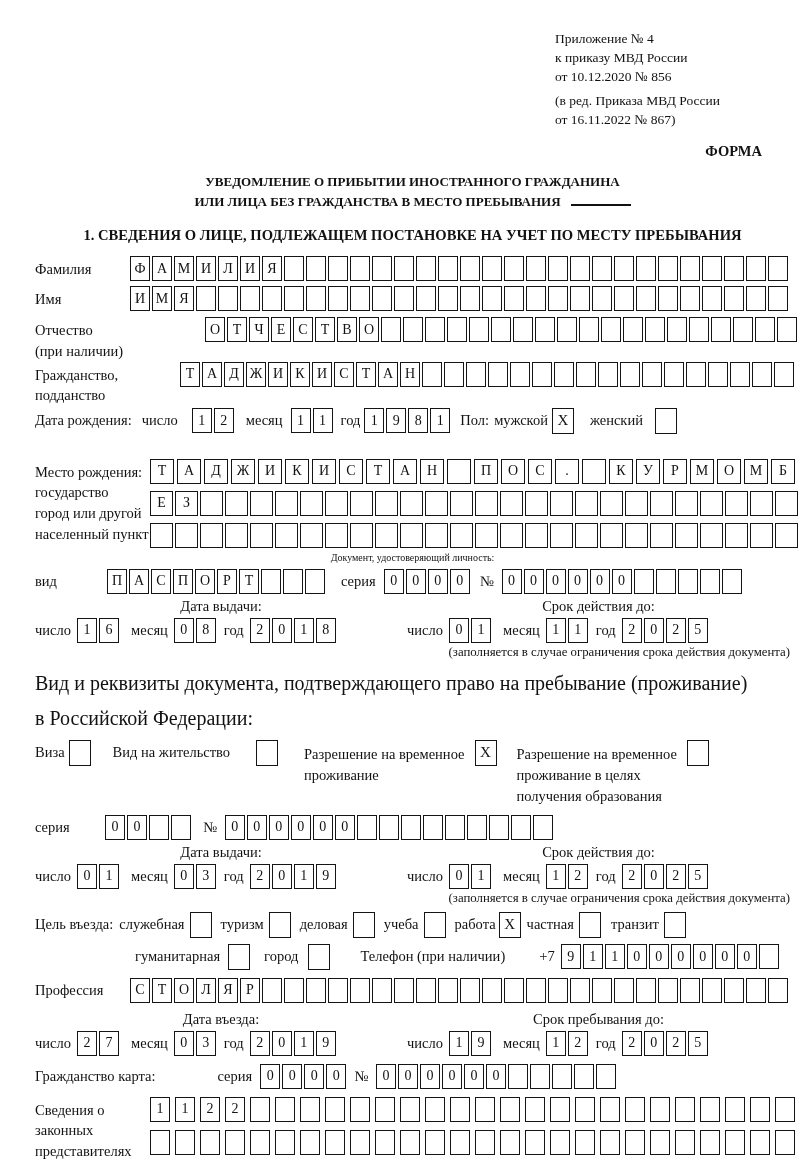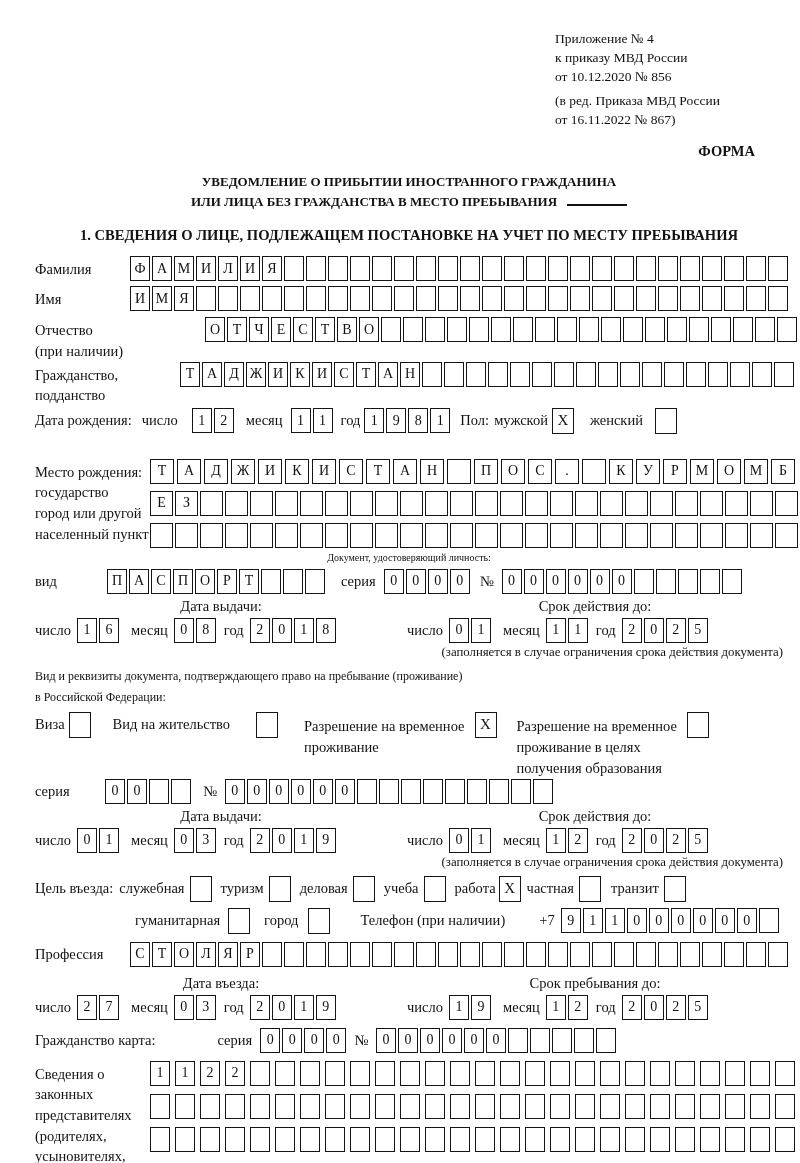--- a/index.html
+++ b/index.html
@@ -2,21 +2,21 @@
 <html><head>
 <meta charset="utf-8">
 <style>
   * { box-sizing: border-box; margin: 0; padding: 0; }
   html, body { background: #ffffff; }
   .page {
     width: 800px; height: 1163px;
     background: #ffffff;
     color: #121212;
     font-family: "Liberation Serif", "DejaVu Serif", serif;
-    padding: 30px 17px 10px 35px;
+    padding: 30px 10px 10px 35px;
     position: relative;
     overflow: hidden;
   }
   
   .hdr-block { margin-left: 520px; font-size: 13.5px; line-height: 1.4; }
   .hdr-block .rev { margin-top: 5px; }
   .forma { text-align: right; padding-right: 28px; font-weight: bold; font-size: 14.5px; margin-top: 14px; }
   .title { text-align: center; font-weight: bold; font-size: 13px; line-height: 1.5; margin-top: 12px; }
   .blank-line { display: inline-block; width: 60px; height: 14px; border-bottom: 2px solid #121212; margin-left: 10px; }
   .sec { font-weight: bold; font-size: 14.6px; margin-top: 16px; margin-bottom: 12px; text-align: center; }
@@ -39,23 +39,23 @@
   .dates { display: flex; margin-bottom: 2px; }
   .dcol-l { width: 372px; flex: none; }
   .dcol-r { flex: 1; }
   .dhead { text-align: center; font-size: 14.5px; margin-bottom: 3px; }
   .dgroup { display: flex; align-items: center; font-size: 14.5px; }
   .dlab { margin-right: 6px; }
   .mlM { margin-left: 12px; }
   .mlY { margin-left: 8px; }
   .note { font-size: 12.8px; text-align: right; margin-bottom: 6px; }
 
-  .par { font-size: 12px; line-height: 1.75; margin-bottom: 4px; }
-
-  .optrow { display: flex; align-items: flex-start; font-size: 14.5px; }
+  .par { font-size: 20px; line-height: 1.75; margin-bottom: 4px; }
+
+  .optrow { display: flex; align-items: flex-start; margin-bottom: 8px; font-size: 14.5px; }
   .opt { display: flex; align-items: flex-start; }
   .olab { padding-top: 4px; }
   .olab.center { line-height: 1.45; }
   .opt .cb { margin-left: 10px; }
 
   .prow { display: flex; align-items: center; font-size: 14.5px; margin-bottom: 6px; flex-wrap: nowrap; }
   .pitem { display: flex; align-items: center; }
   .pitem .cb { margin-left: 5px; }
 </style>
 </head>

